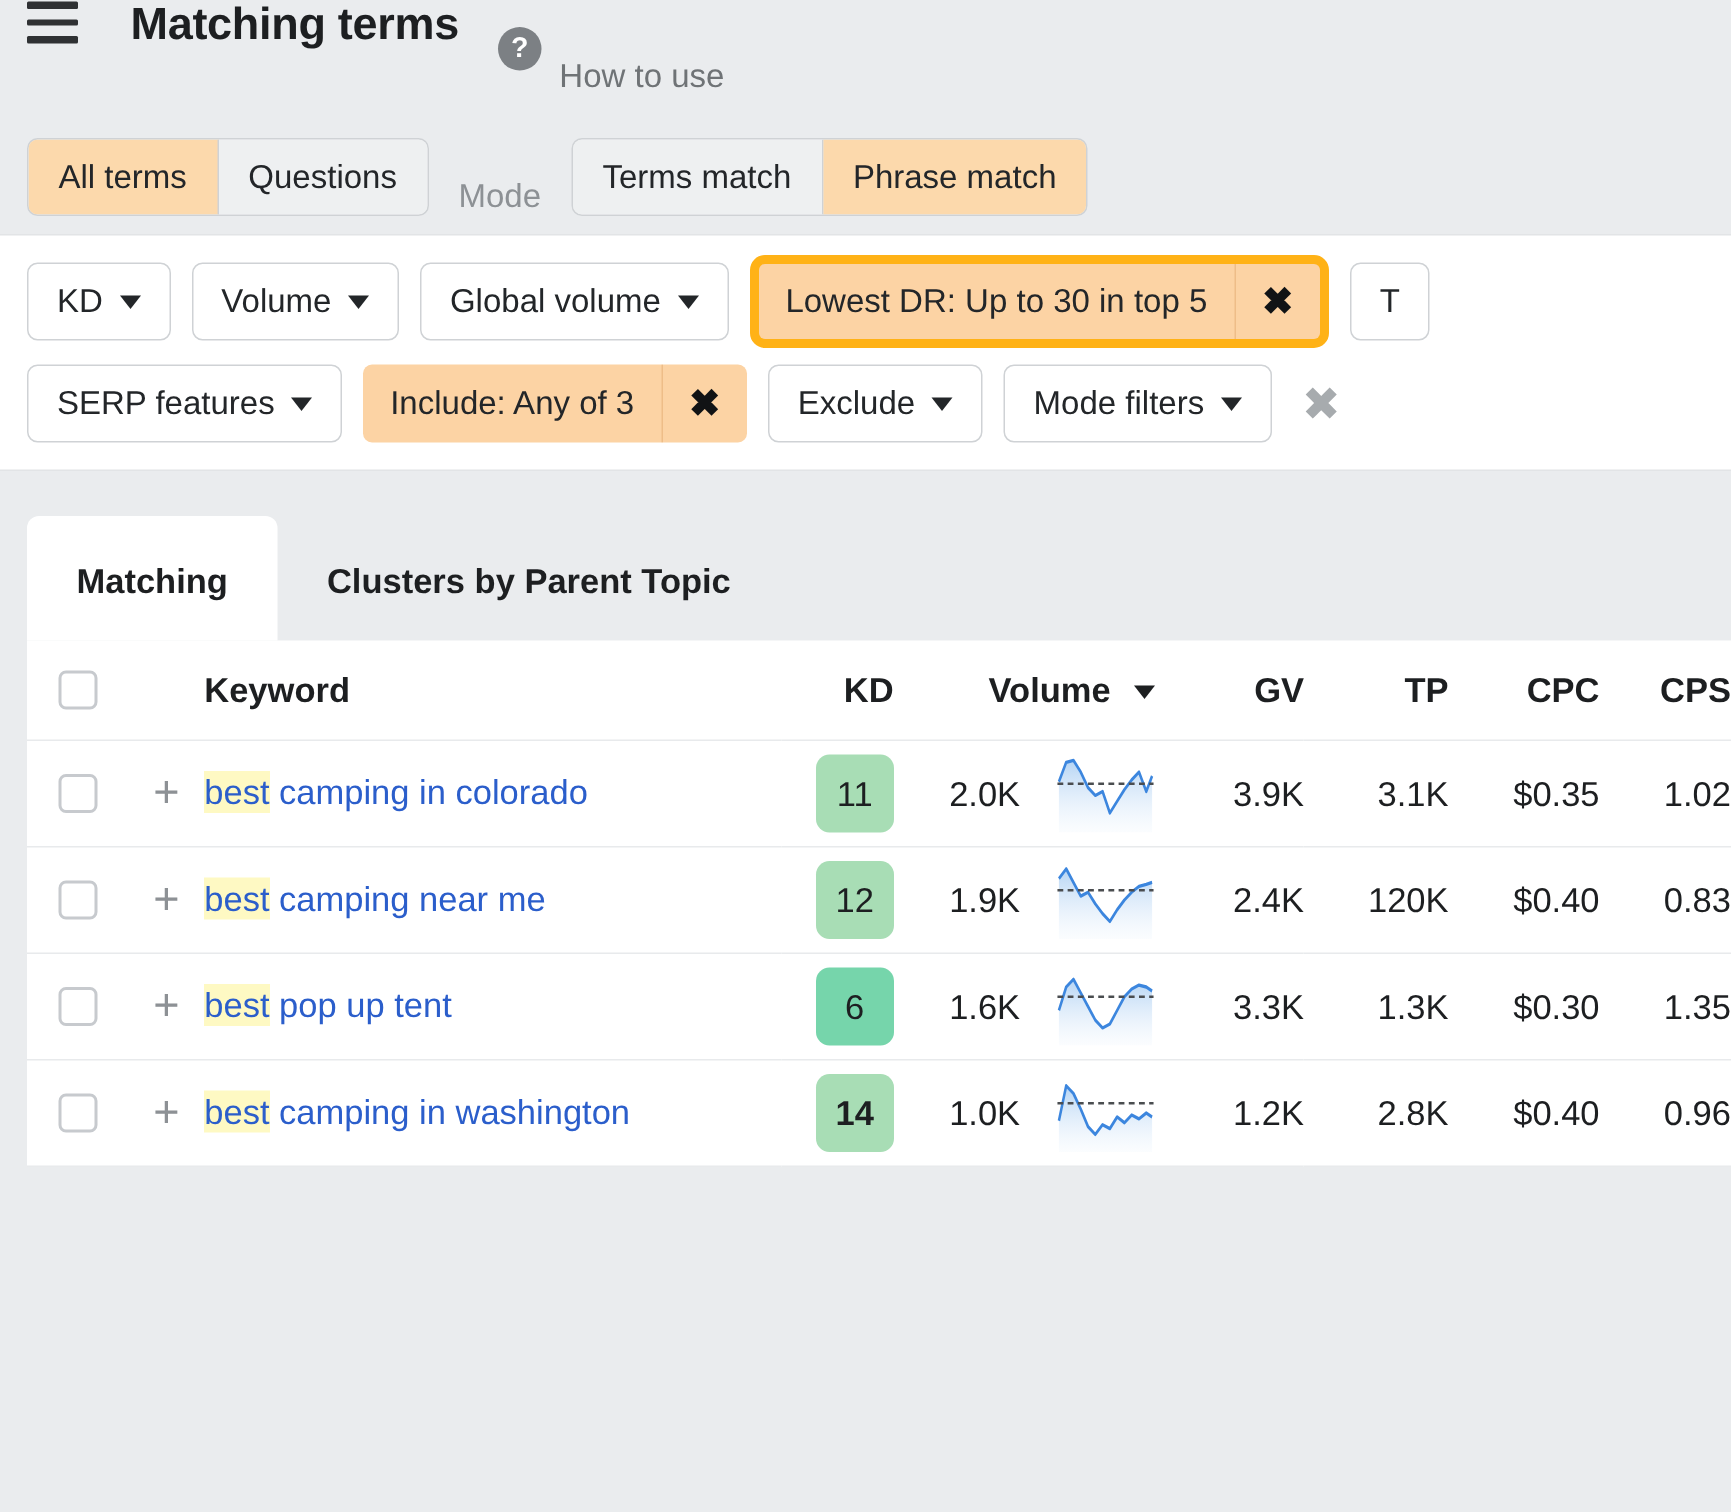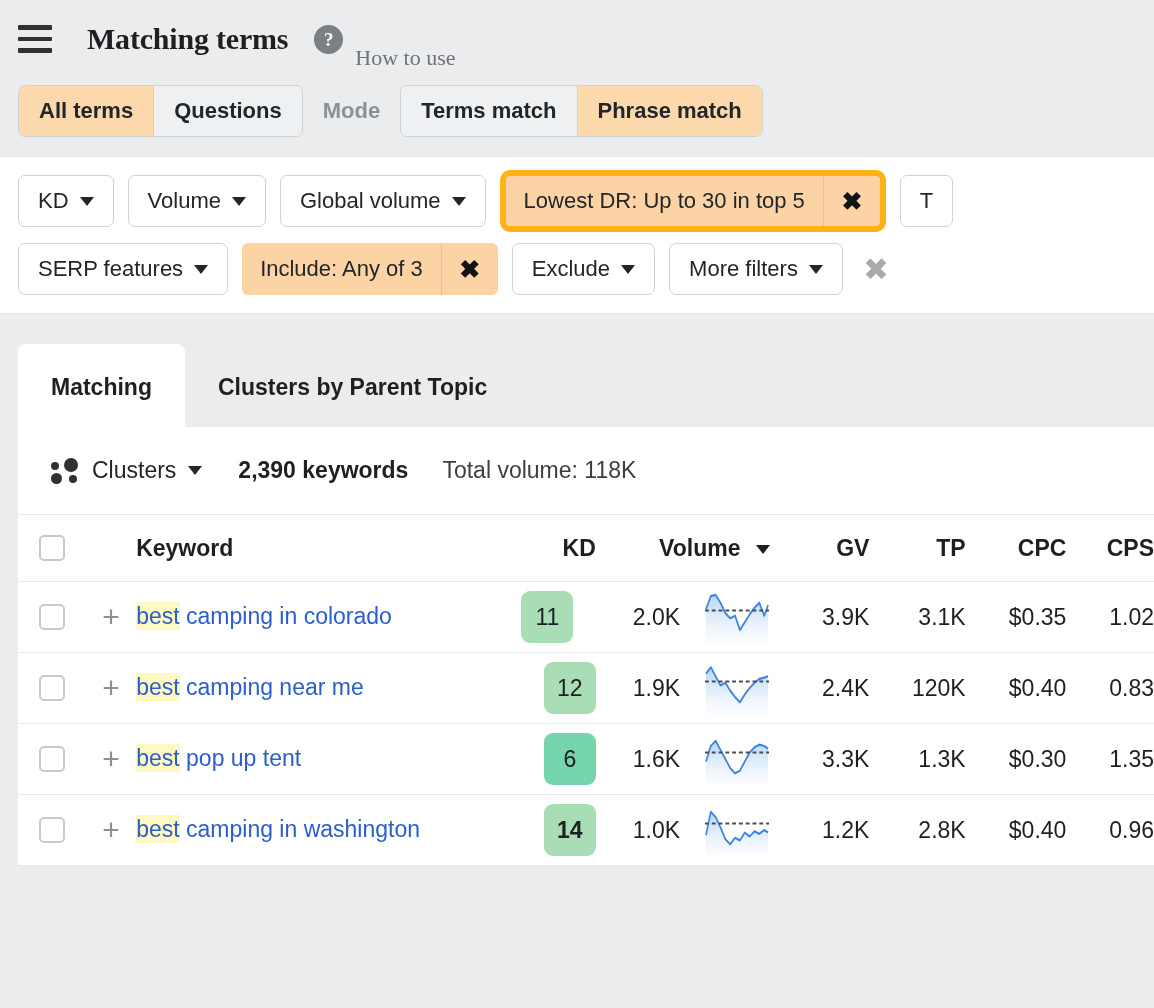--- a/index.html
+++ b/index.html
@@ -13,24 +13,23 @@
     font-family: "Liberation Sans", sans-serif;
     color: #222426;
     overflow: hidden;
     -webkit-font-smoothing: antialiased;
   }
 
   
   .topbar {
     height: 78px;
     display: flex;
-    align-items: center;
+    align-items: flex-start;
     padding: 0 0 0 18px;
     box-sizing: border-box;
-    font-family: Liberation Serif, serif;
   }
   .hamburger {
     width: 36px;
     height: 30px;
     display: flex;
     flex-direction: column;
     justify-content: center;
     gap: 7px;
     cursor: pointer;
     flex: 0 0 auto;
@@ -74,25 +73,24 @@
   .howto-label {
     margin-left: 12px;
     font-size: 22px;
     color: #6f7376;
     margin-top: 38px;
   }
 
   
   .segrow {
     display: flex;
-    align-items: center;
+    align-items: flex-end;
     padding: 0 0 0 18px;
     height: 66px;
     box-sizing: border-box;
-    font-weight: bold;
   }
   .seg {
     display: flex;
     border: 1px solid #cfd2d5;
     border-radius: 7px;
     overflow: hidden;
     background: #eef0f1;
     height: 50px;
   }
   .seg-btn {
@@ -429,48 +427,36 @@
       <div class="chip-x">
         <span class="xglyph">✖</span>
       </div>
     </div>
 
     <div class="fbtn">
       <span>Exclude</span>
       <span class="caret"></span>
     </div>
     <div class="fbtn">
-      <span>More filters</span>
+      <span>Mode filters</span>
       <span class="caret"></span>
     </div>
     <div class="clear-all">✖</div>
   </div>
 
 </div>
 
 <div class="card-wrap">
   <div class="tabs">
     <div class="tab active">Matching</div>
     <div class="tab">Clusters by Parent Topic</div>
   </div>
 
   <div class="panel">
 
-    <div class="toolbar">
-      <div class="clusters-icon">
-        <i class="d1"></i>
-          <i class="d2"></i>
-          <i class="d3"></i>
-          <i class="d4"></i>
-      </div>
-      <div class="clusters-label">Clusters</div>
-      <div class="clusters-caret"></div>
-      <div class="kw-count">2,390 keywords</div>
-      <div class="total-vol">Total volume: 118K</div>
-    </div>
 
     <table class="kwtable">
       <colgroup>
         <col class="col-check">
           <col class="col-plus">
           <col class="col-kw">
         <col class="col-kd">
           <col class="col-vol">
           <col class="col-spark">
         <col class="col-gv">
@@ -500,21 +486,21 @@
           <tr>
     <td>
       <div class="checkbox"></div>
     </td>
     <td>
       <div class="plus">+</div>
     </td>
     <td>
       <span class="kw-link"><span class="kw-hl">best</span><span> camping in colorado</span></span>
     </td>
-    <td style="text-align:left;">
+    <td style="text-align:right;">
       <span class="kd-badge" style="background: rgb(168, 221, 181);">11</span>
     </td>
     <td class="cell-right volcell">2.0K</td>
     <td>
       <div class="spark-wrap">
         <svg viewBox="0 0 68 40" width="66" height="52" preserveAspectRatio="none">
           <defs>
             <linearGradient id="g0" x1="0" y1="0" x2="0" y2="1">
               <stop offset="0%" stop-color="#9dc6f0" stop-opacity="0.75"></stop>
               <stop offset="100%" stop-color="#dcebfa" stop-opacity="0.12"></stop>

